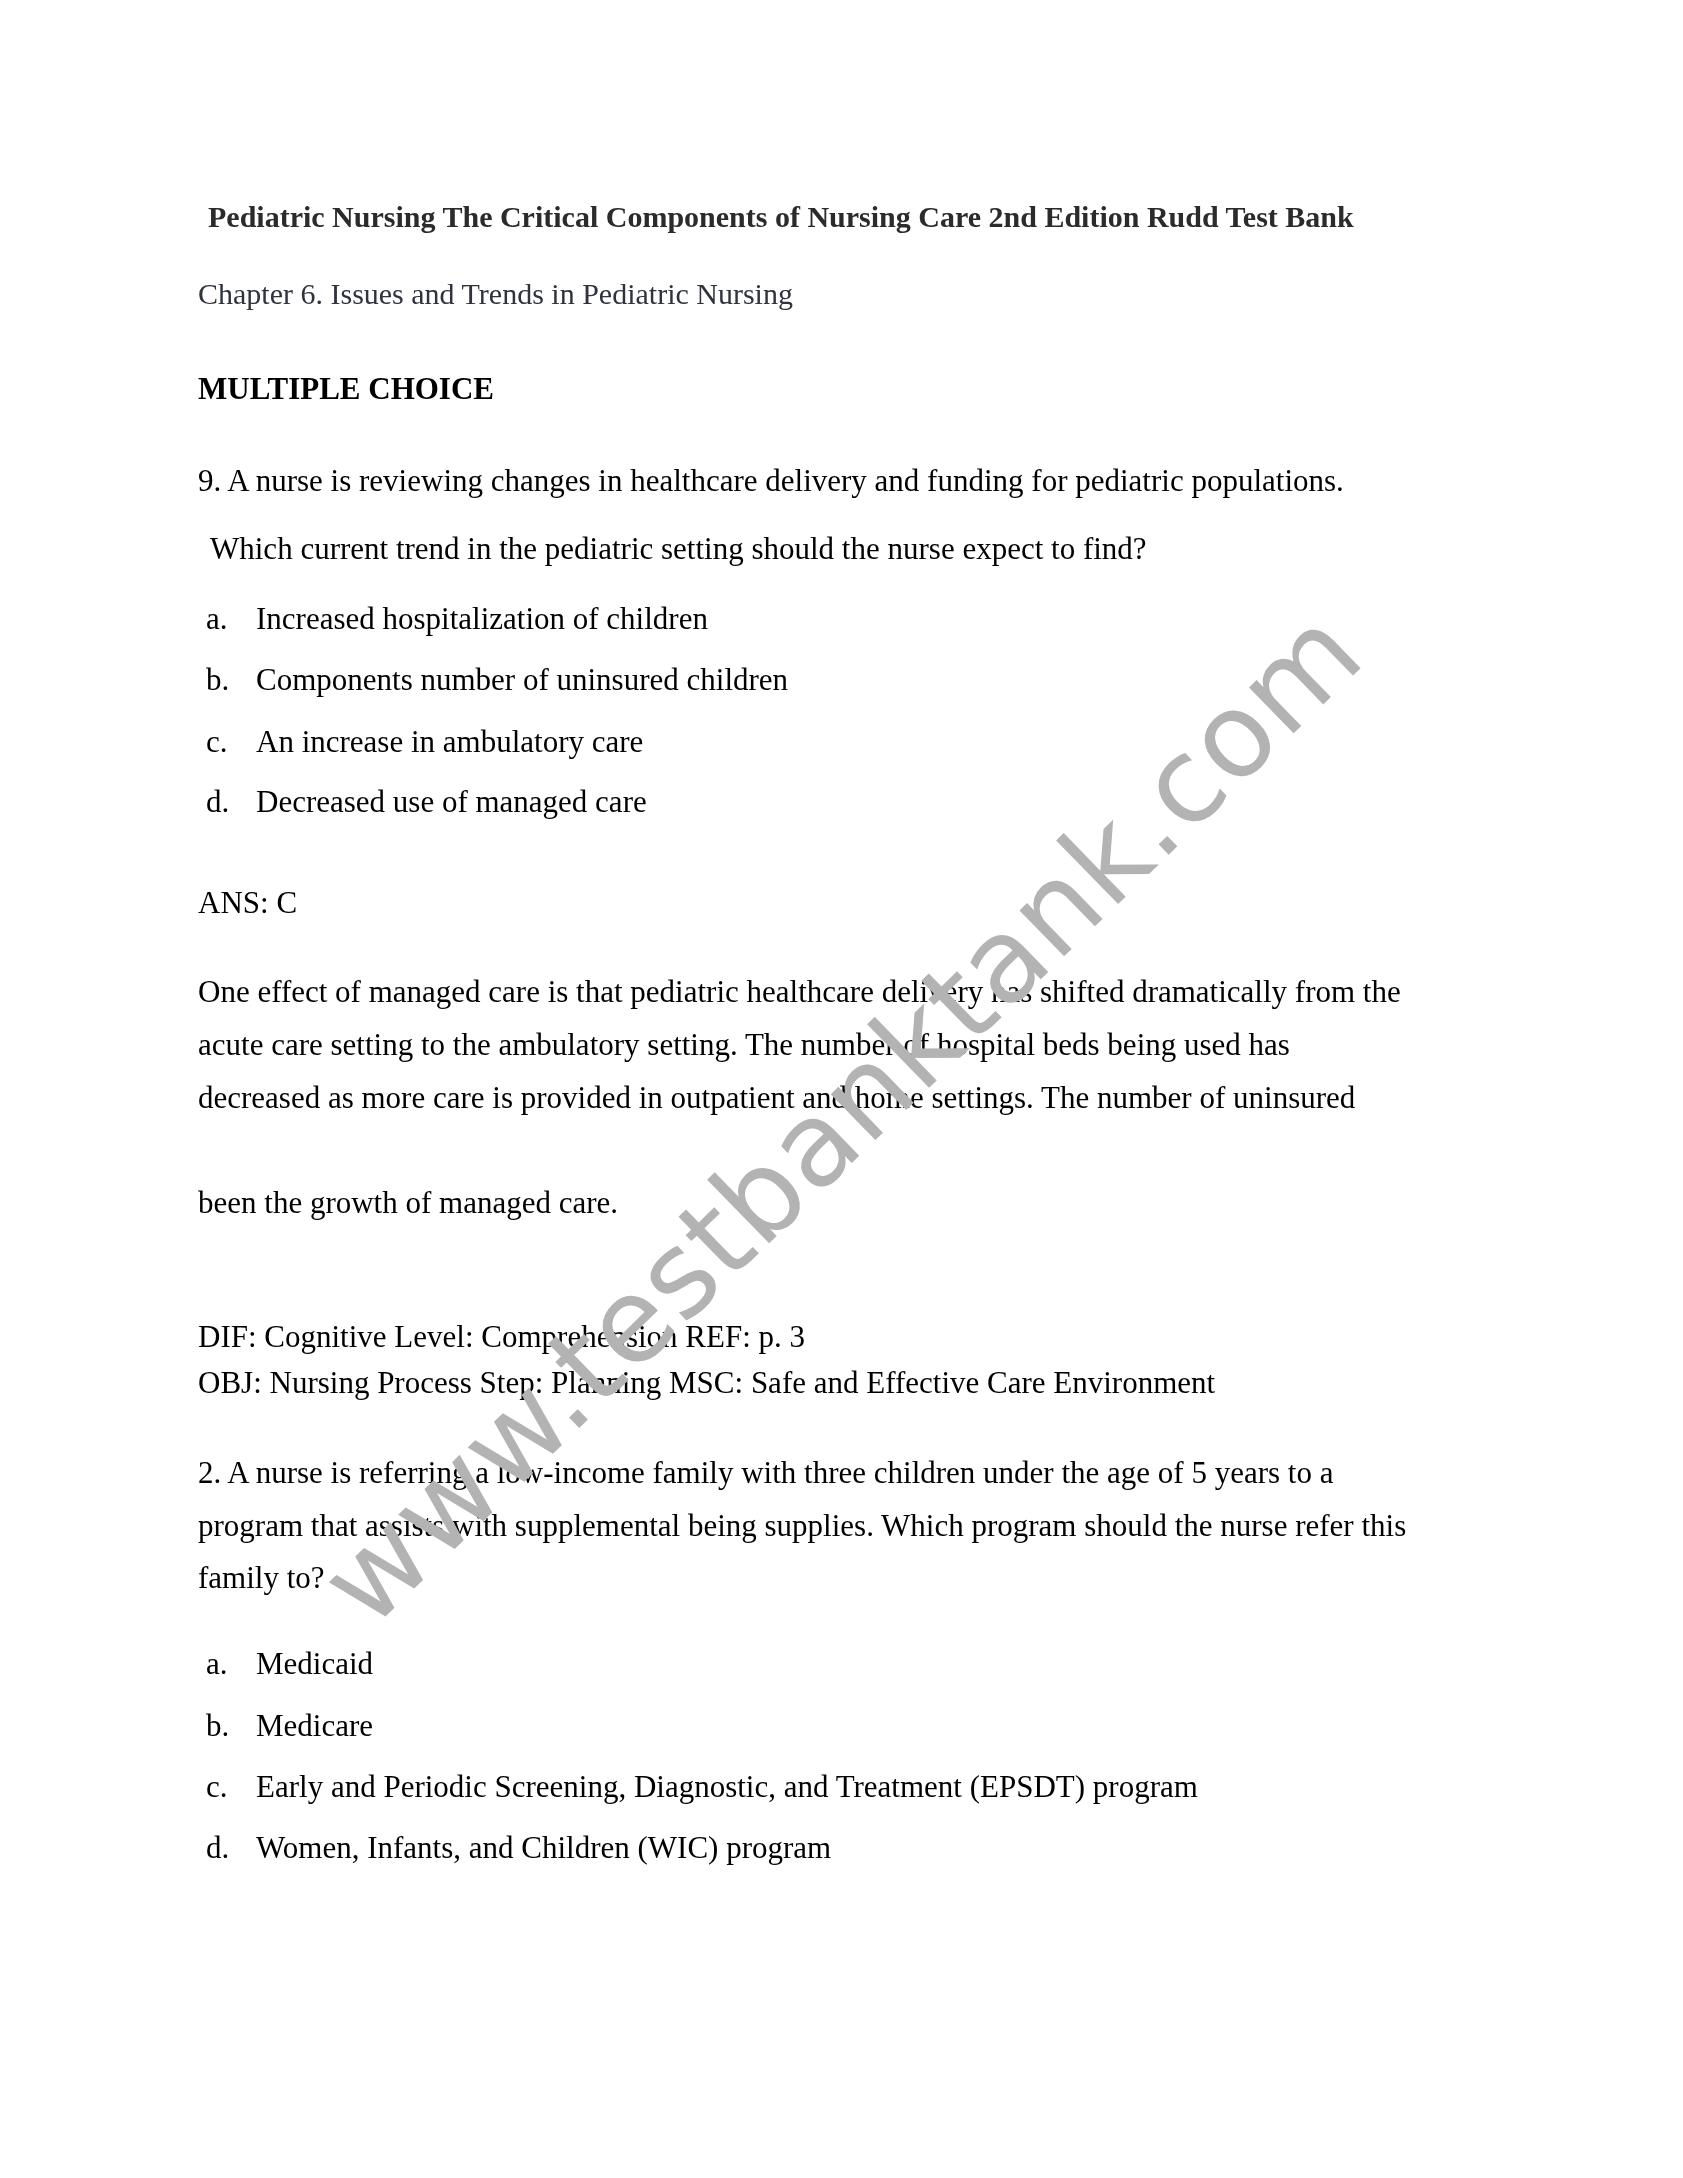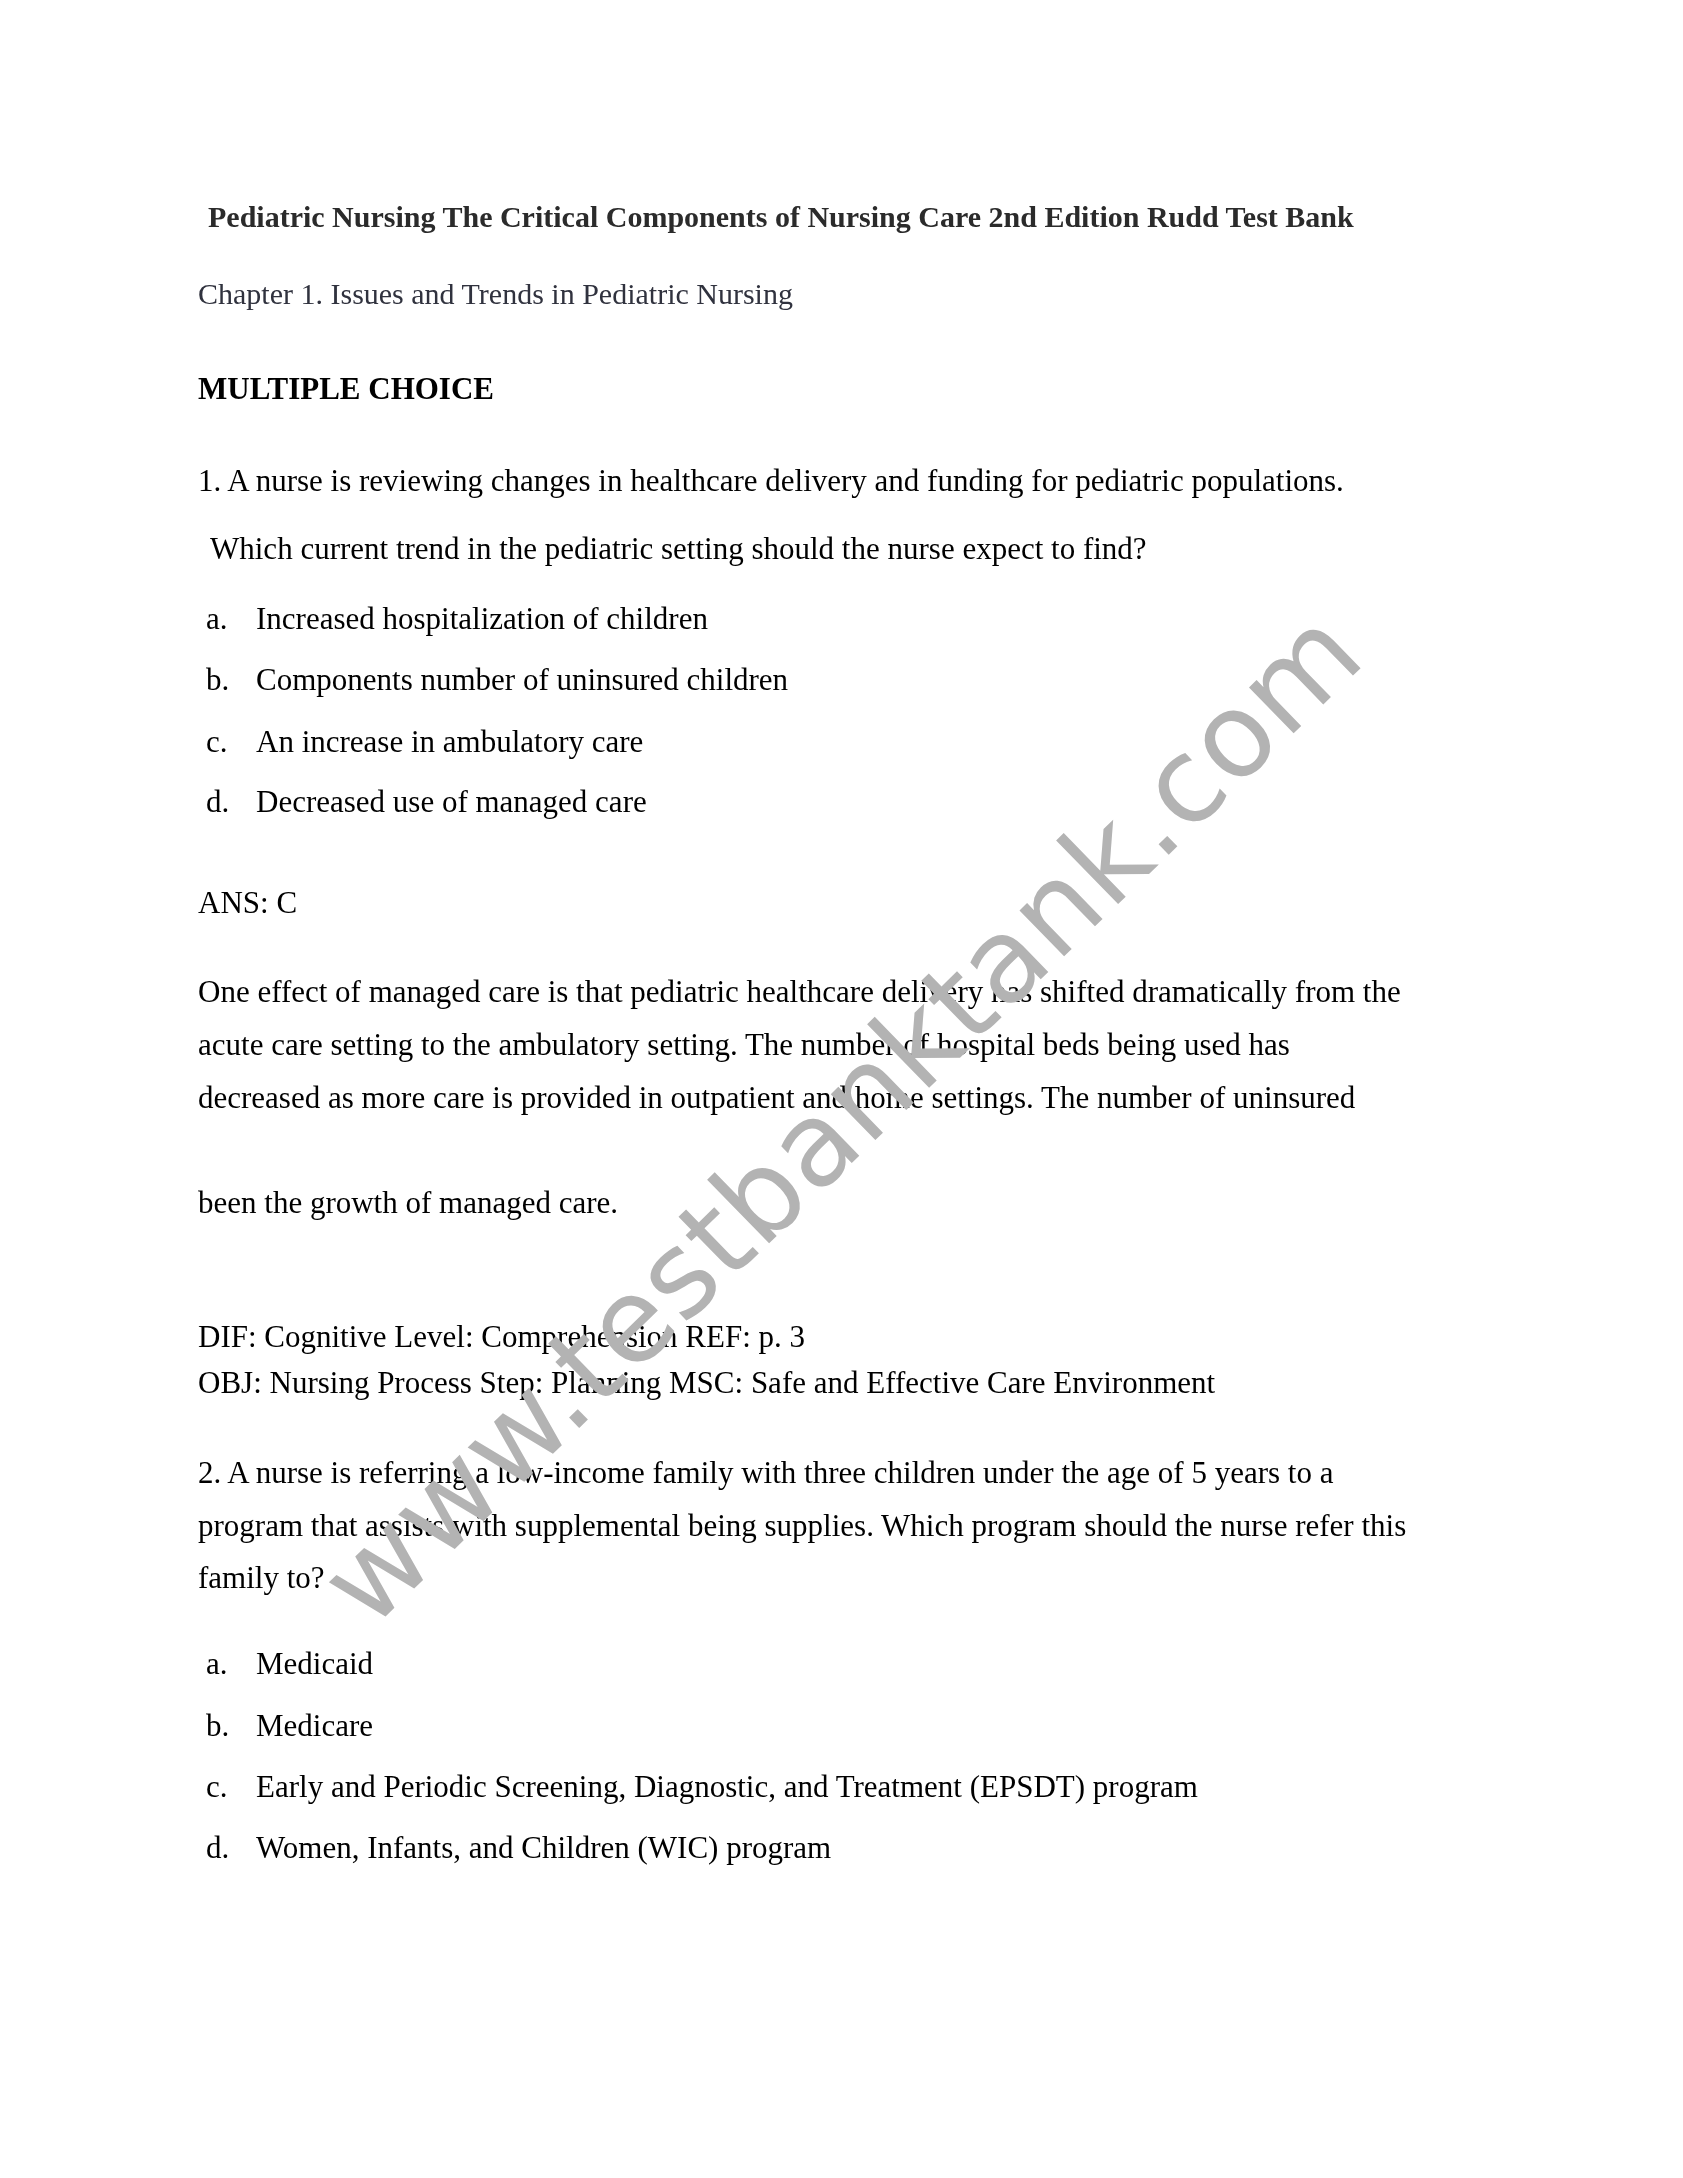--- a/index.html
+++ b/index.html
@@ -84,25 +84,25 @@
       user-select: none;
     }
   </style>
 </head>
 <body>
 
 <div class="page">
 
   <div class="line doc-title">Pediatric Nursing The Critical Components of Nursing Care 2nd Edition Rudd Test Bank</div>
 
-  <div class="line chapter"><span class="chapter-label">Chapter</span><span> 1. Issues and Trends in Pediatric Nursing</span></div>
+  <div class="line chapter"><span class="chapter-label">Chapter</span><span> 6. Issues and Trends in Pediatric Nursing</span></div>
 
   <div class="line section-heading">MULTIPLE CHOICE</div>
 
-  <div class="line q-text" style="top:465px;">1. A nurse is reviewing changes in healthcare delivery and funding for pediatric populations.</div>
+  <div class="line q-text" style="top:465px;">9. A nurse is reviewing changes in healthcare delivery and funding for pediatric populations.</div>
   <div class="line q-text" style="top:533px;margin-left:12px;">Which current trend in the pediatric setting should the nurse expect to find?</div>
 
   <div class="option" style="left:206px; top:603px;">
     <span class="opt-letter">a.</span>
     <span class="opt-text">Increased hospitalization of children</span>
   </div>
   <div class="option" style="left:206px; top:664px;">
     <span class="opt-letter">b.</span>
     <span class="opt-text">Components number of uninsured children</span>
   </div>

